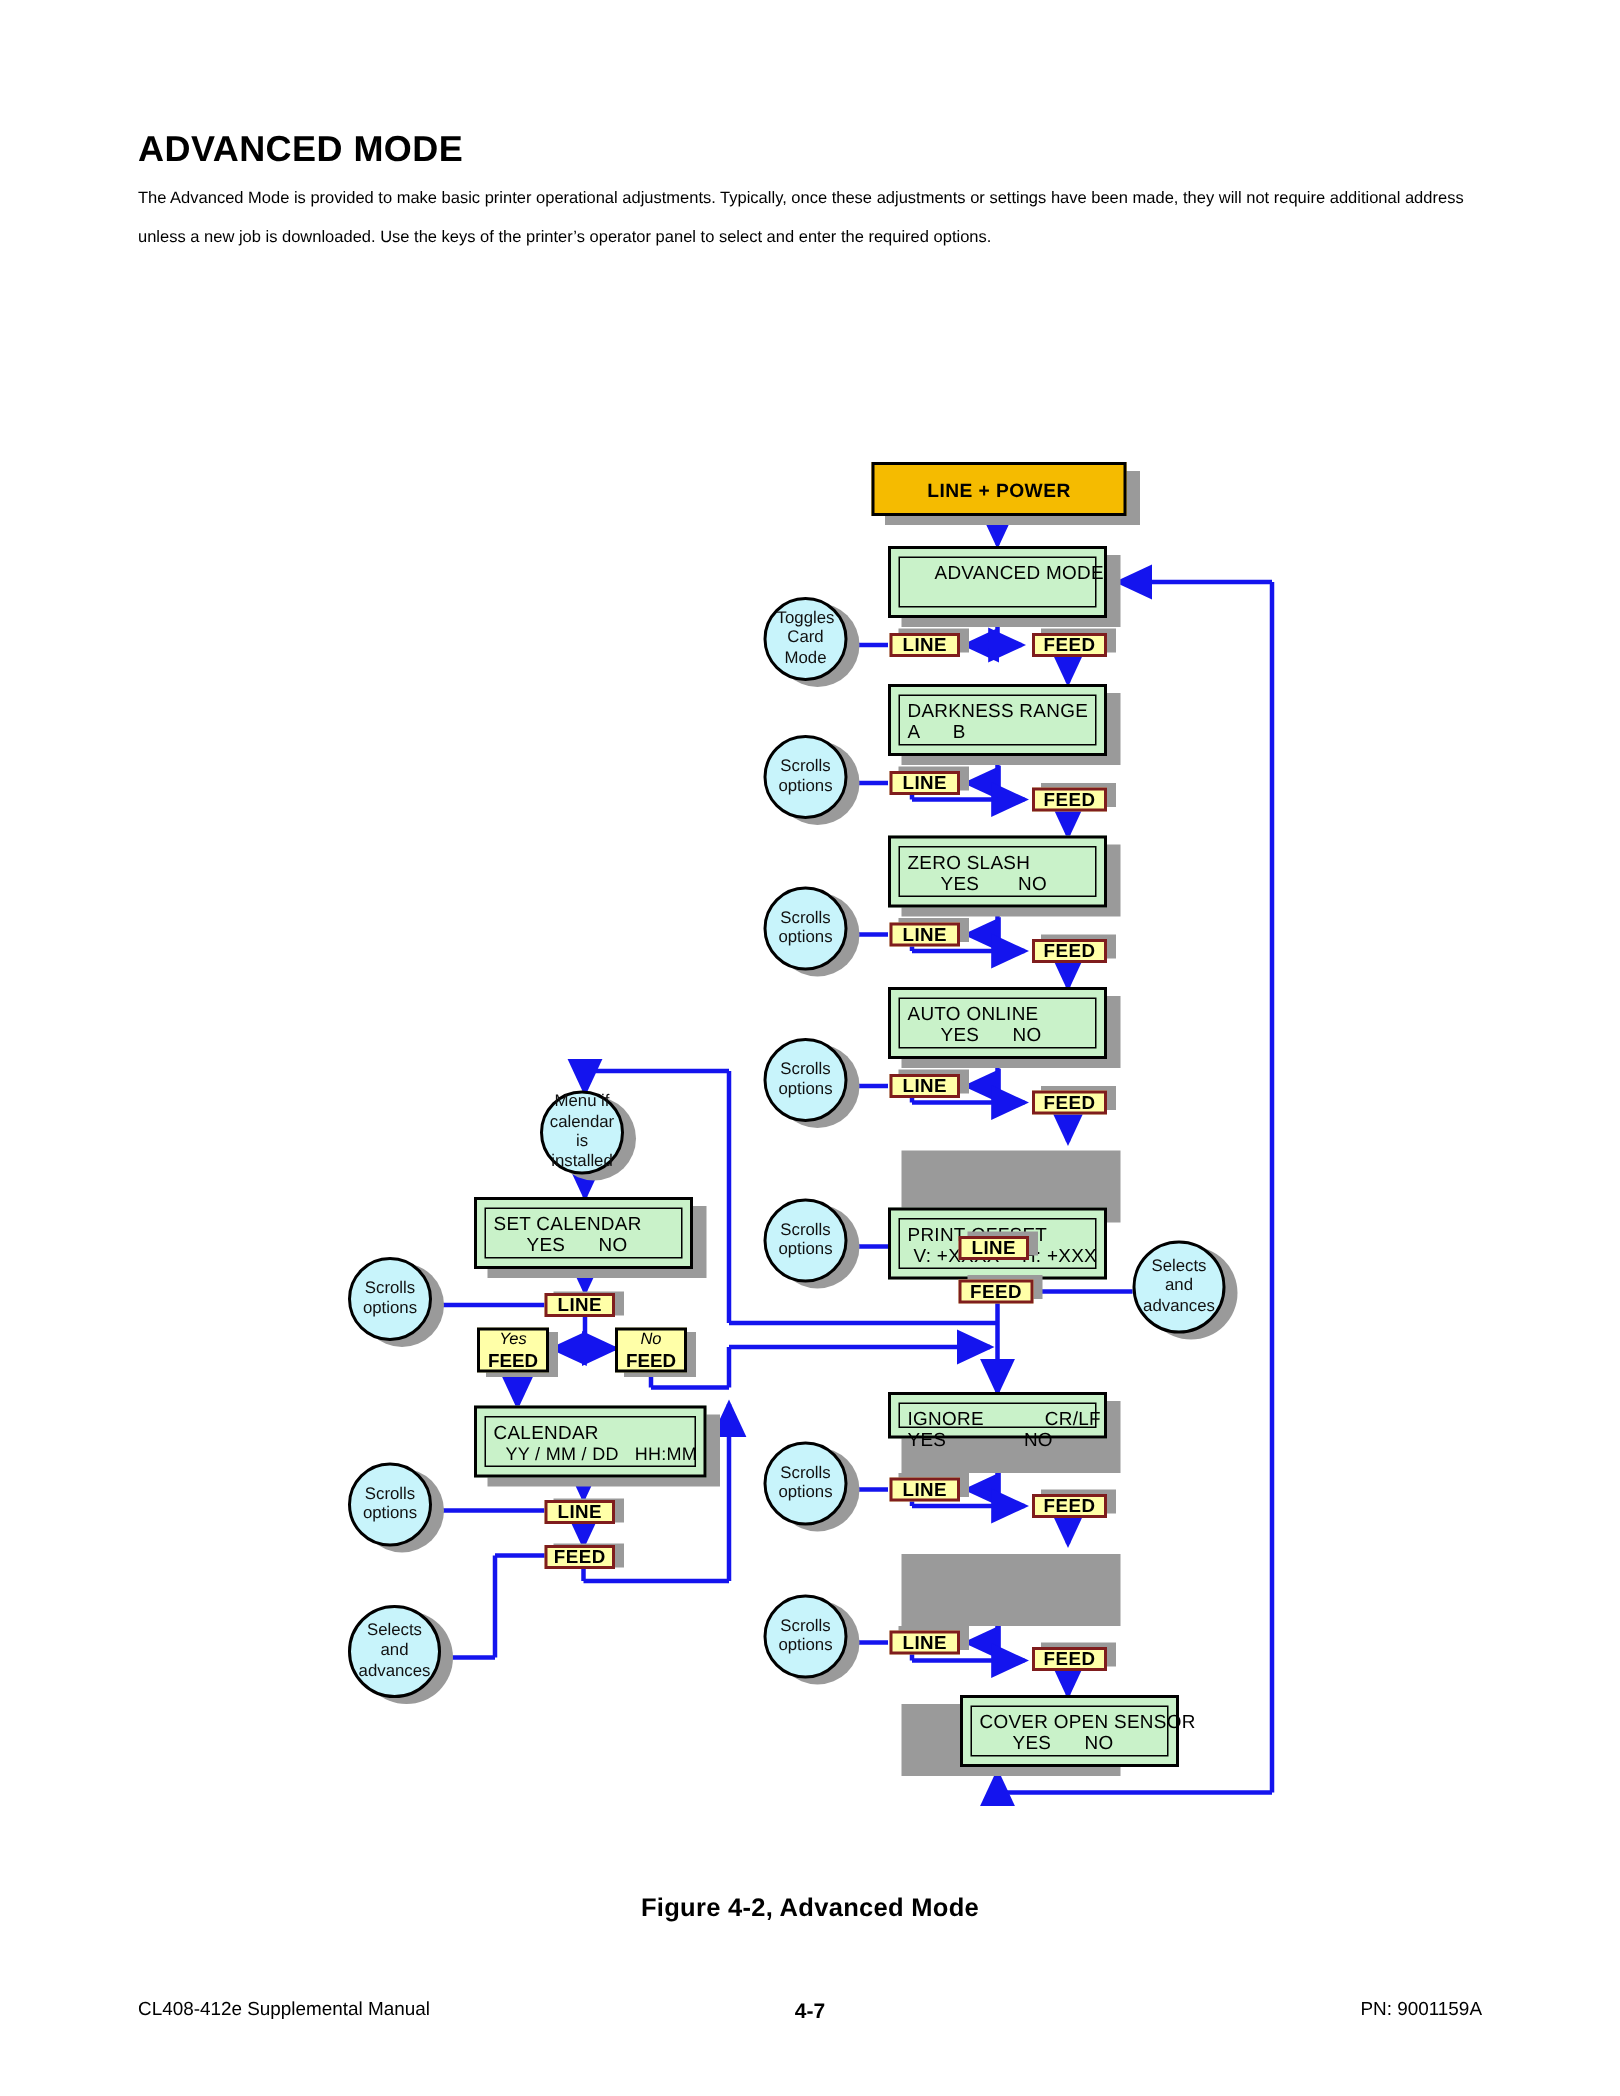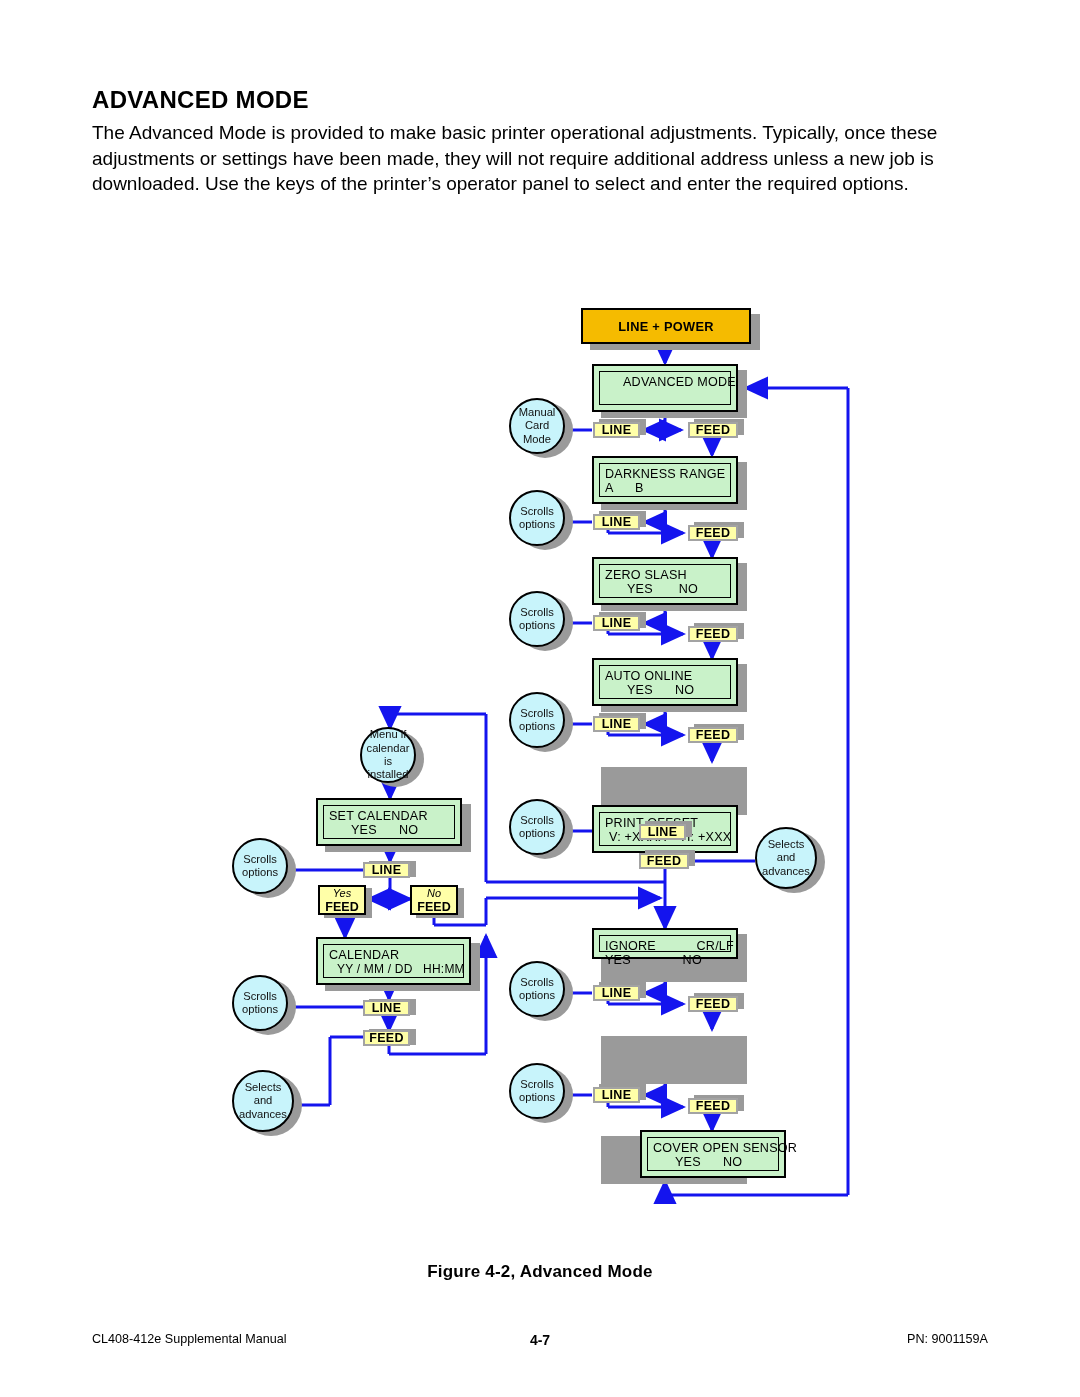--- a/index.html
+++ b/index.html
@@ -13,21 +13,21 @@
   .hdr{
     position:absolute;left:0;top:41px;width:1080px;text-align:center;
     font-size:13.5px;font-weight:bold;letter-spacing:.2px;
   }
 
   .h1{
     position:absolute;left:92px;top:86px;
     font-size:24px;font-weight:bold;letter-spacing:.3px;
   }
   .para{
-    position:absolute;font-size:19px;line-height:25.5px;text-align:left;
+    position:absolute;font-size:11px;line-height:25.5px;text-align:left;
   }
   #p1{left:92px;top:120px;width:898px;}
   #p2{left:92px;top:186px;width:898px;}
 
   
   .canvas{position:absolute;left:0;top:0;width:1080px;height:1397px;}
   .canvas svg{position:absolute;left:0;top:0;}
   
   .shadow{position:absolute;background:#9a9a9a;}
 
@@ -38,21 +38,21 @@
   .lcd .inner{
     position:absolute;left:5px;top:5px;right:5px;bottom:5px;
     border:1.5px solid #000;background:#c9f2c9;
     padding:3px 0 0 5px;box-sizing:border-box;
   }
   .lcd .l1{font-size:12.6px;letter-spacing:.2px;white-space:pre;display:block;}
   .lcd .l2{font-size:12.6px;letter-spacing:.2px;white-space:pre;display:block;padding-left:22px;}
 
   .key{
     position:absolute;box-sizing:border-box;background:#ffffa8;
-    border:2px solid #a3a3a3;font-size:12.5px;font-weight:bold;
+    border:2px solid #7f1d1d;font-size:12.5px;font-weight:bold;
     text-align:center;letter-spacing:.3px;
     display:flex;align-items:center;justify-content:center;
   }
   .key2{
     position:absolute;box-sizing:border-box;background:#ffffa8;
     border:2px solid #000;text-align:center;
     display:flex;flex-direction:column;align-items:center;justify-content:center;
     line-height:14px;
   }
   .key2 .yn{font-size:11px;font-style:italic;}
@@ -324,21 +324,21 @@
       <span class="fd">FEED</span>
     </div>
 
     <div class="shadow" style="left:369px;top:999px;width:47px;height:16px;"></div>
     <div class="key" style="left:363px;top:1000px;width:47px;height:16px;">LINE</div>
     <div class="shadow" style="left:369px;top:1029px;width:47px;height:16px;"></div>
     <div class="key" style="left:363px;top:1030px;width:47px;height:16px;">FEED</div>
 
     <div class="circshadow" style="left:517px;top:402px;width:56px;height:56px;"></div>
     <div class="circ" style="left:509px;top:398px;width:56px;height:56px;">
-      <span>Manual</span>
+      <span>Toggles</span>
       <span>Card Mode</span>
     </div>
 
     <div class="circshadow" style="left:517px;top:494px;width:56px;height:56px;"></div>
     <div class="circ" style="left:509px;top:490px;width:56px;height:56px;">
       <span>Scrolls</span>
       <span>options</span>
     </div>
 
     <div class="circshadow" style="left:517px;top:595px;width:56px;height:56px;"></div>

